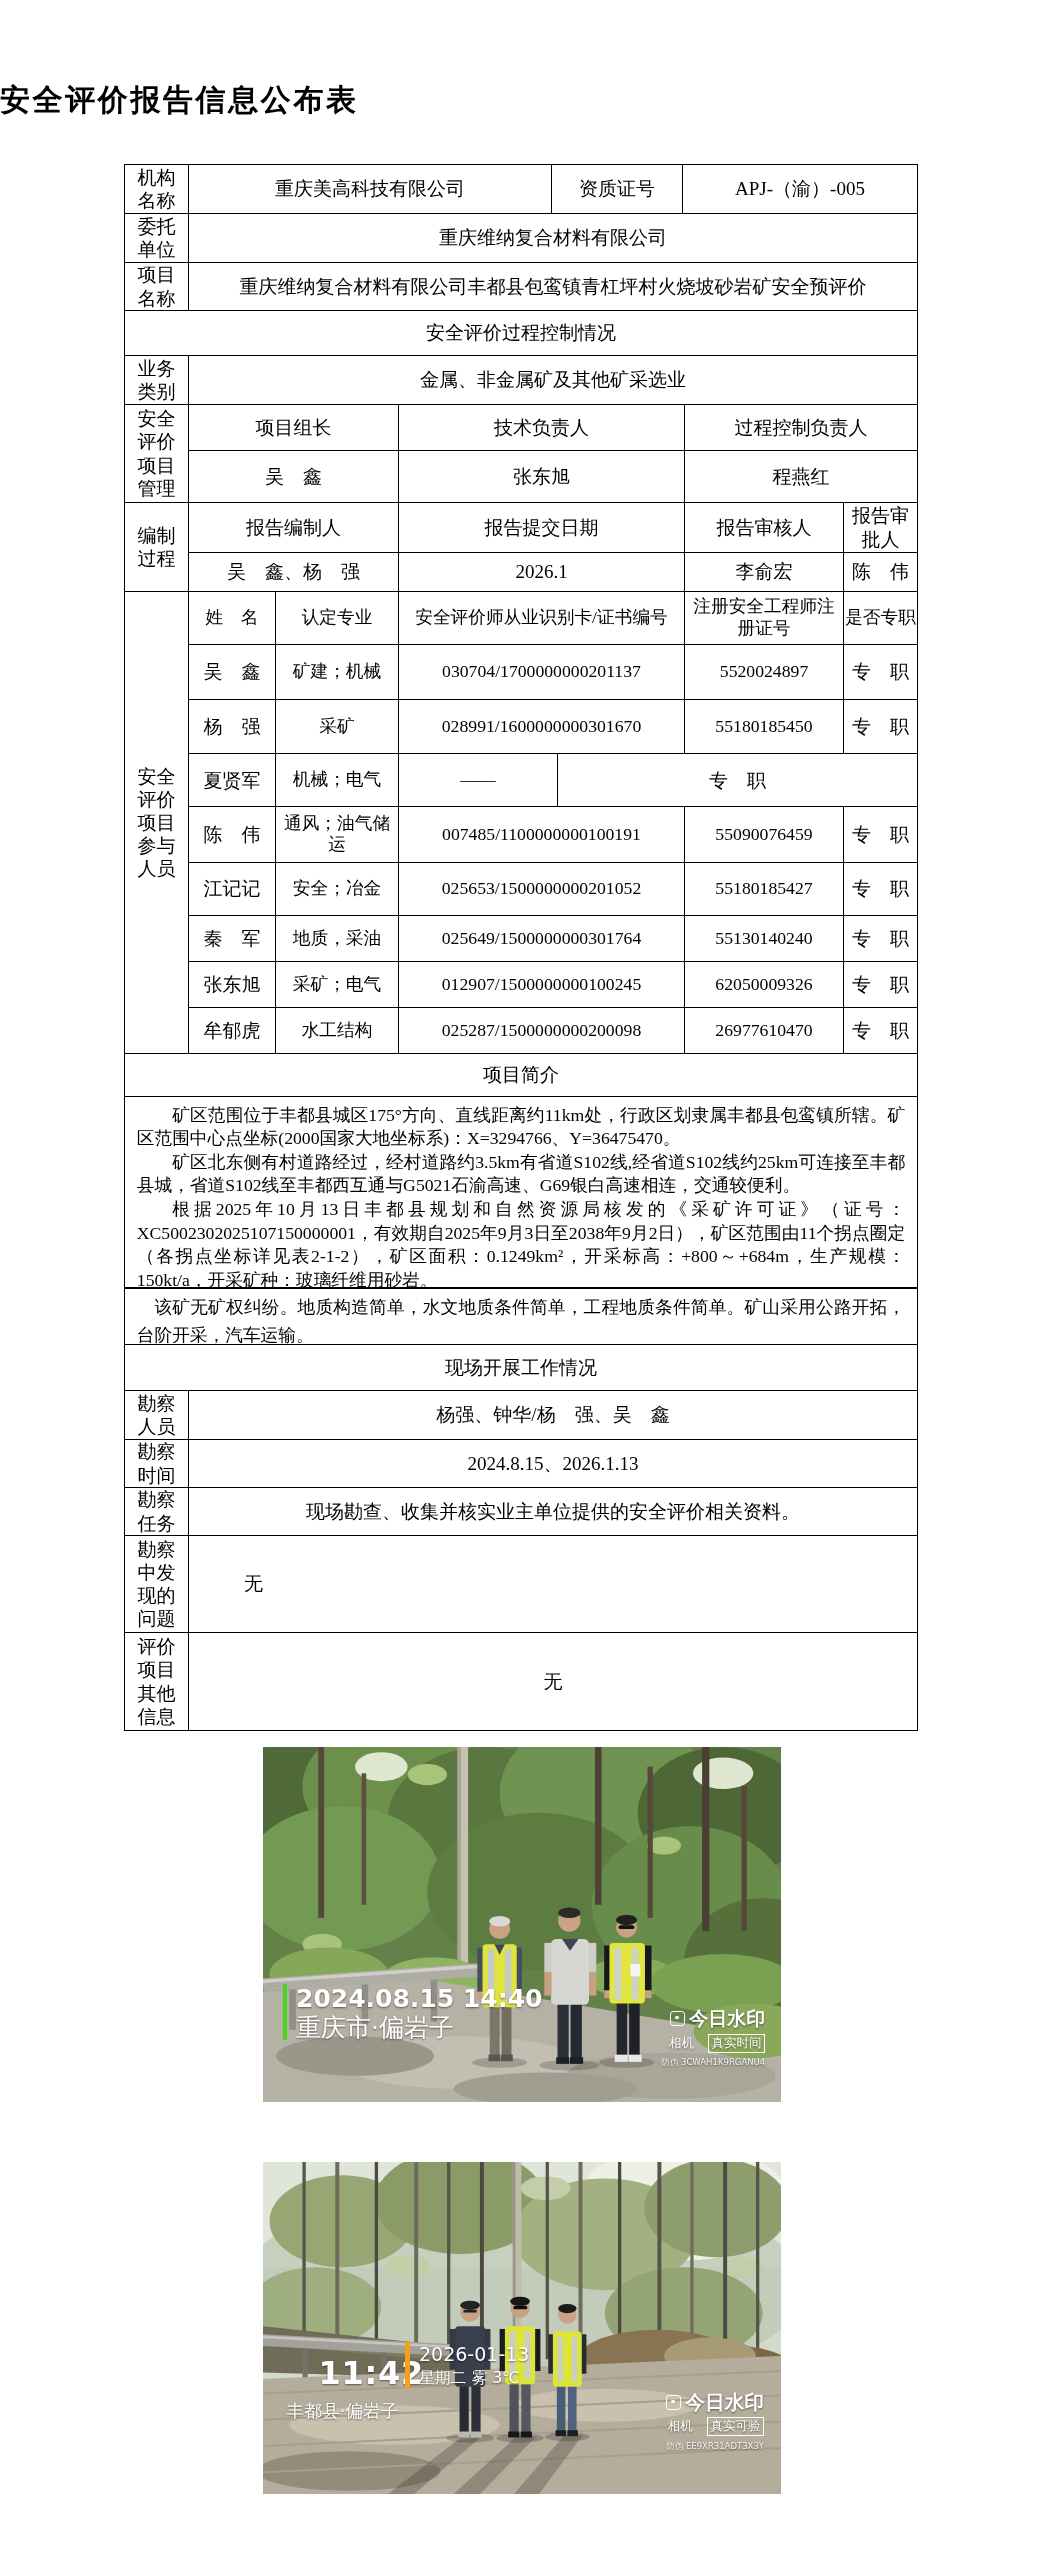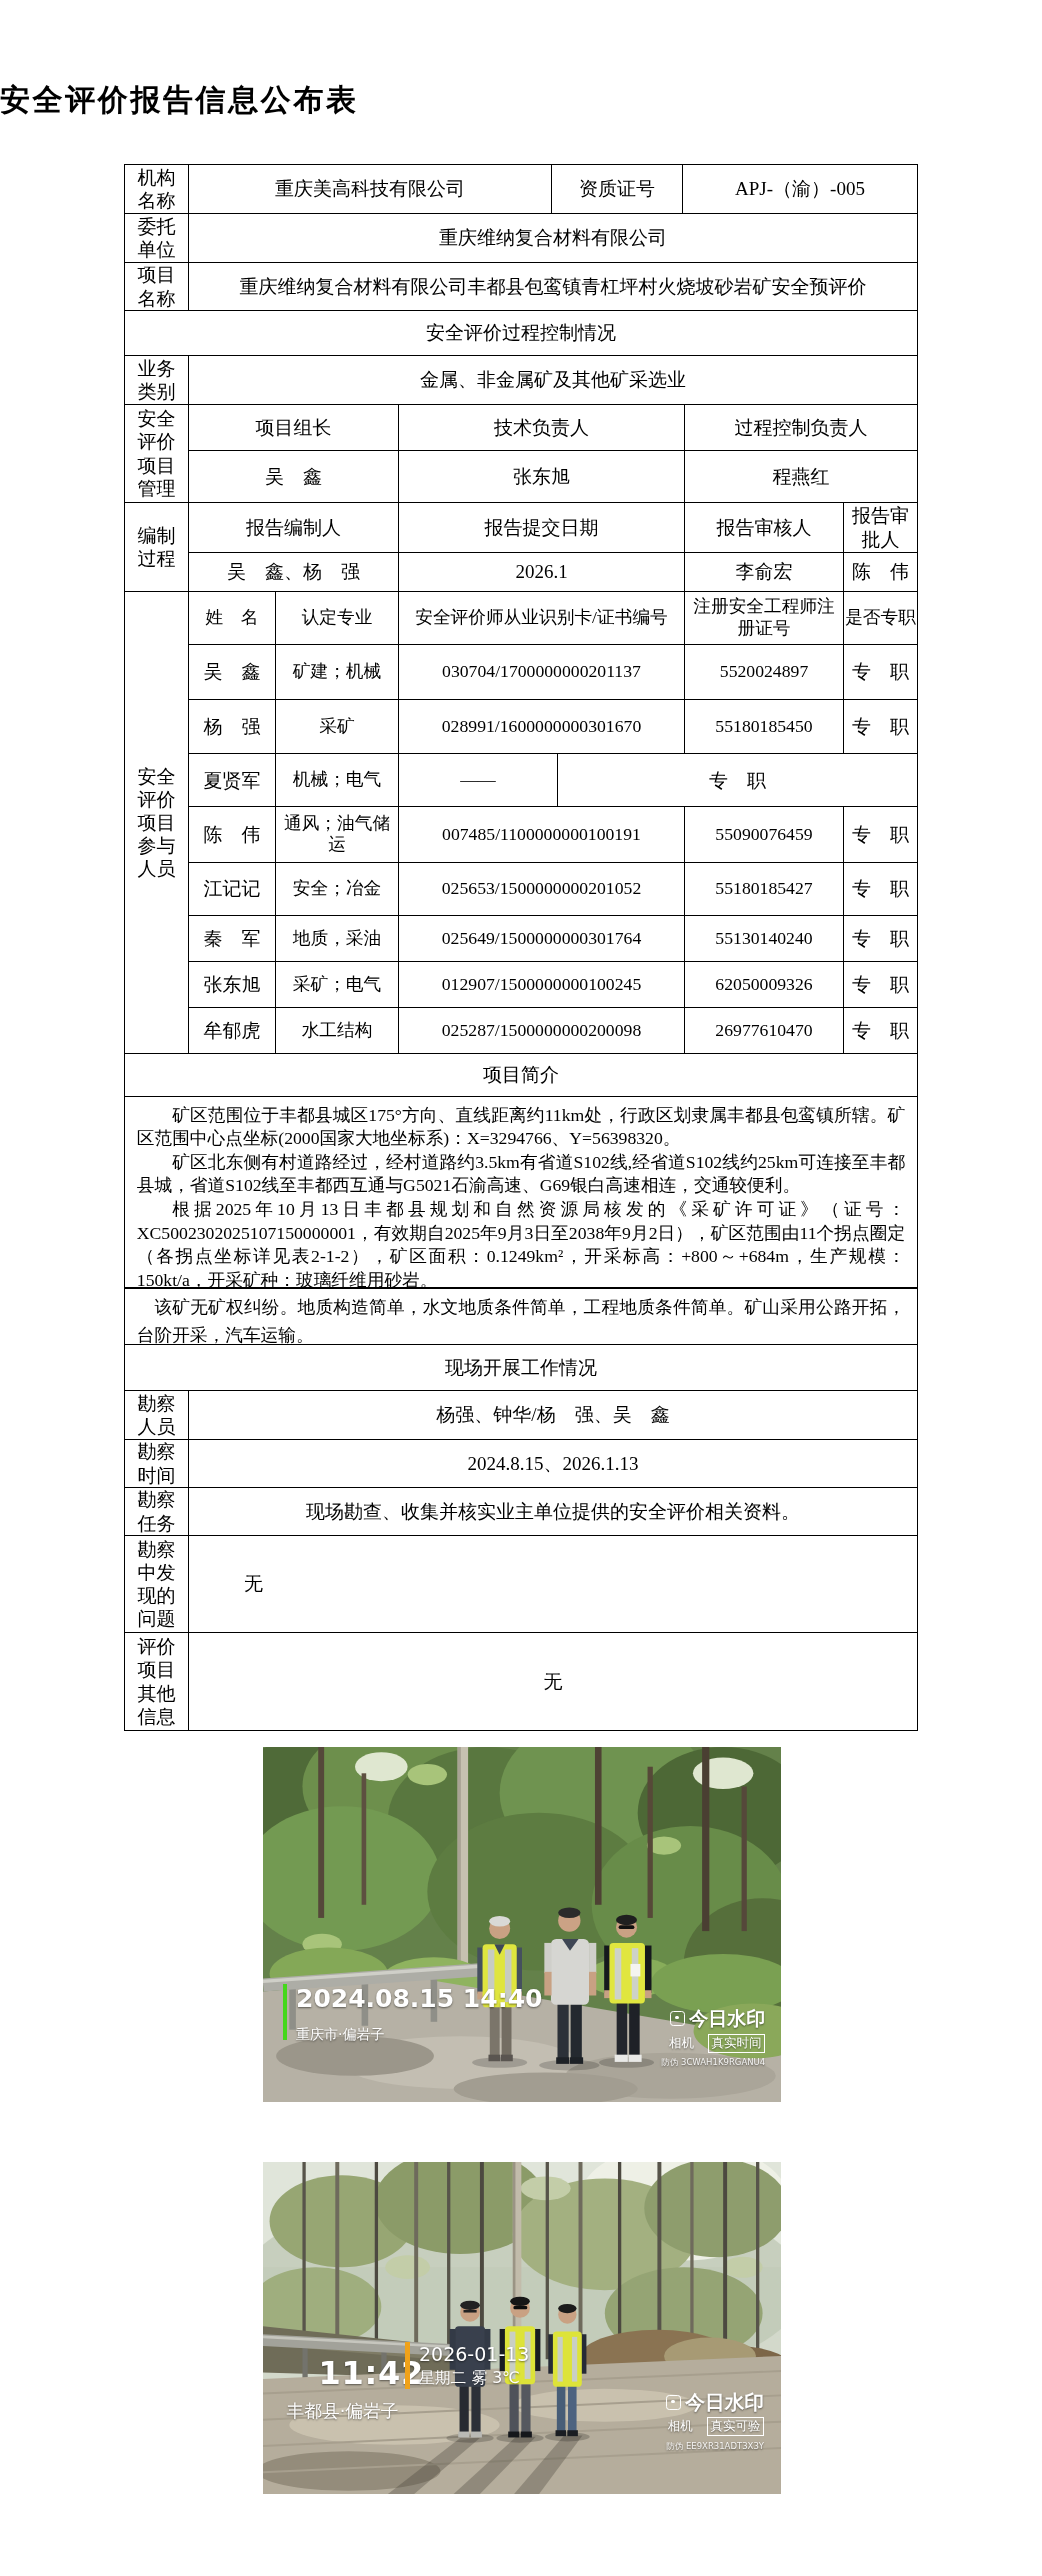--- a/index.html
+++ b/index.html
@@ -34,21 +34,21 @@
   .left-pad { justify-content:flex-start; padding-left:55px; }
 
   .photo { position:absolute; left:263px; width:518px; overflow:hidden; }
   .photo-1 { top:1747px; height:355px; }
   .photo-2 { top:2162px; height:332px; }
   .photo svg { display:block; width:100%; height:100%; }
   .wm { position:absolute; color:#fff; font-family:"DejaVu Sans","Liberation Sans",sans-serif;
         text-shadow:0 0.7px 2px rgba(0,0,0,.5); white-space:nowrap; }
   .p1-bar { left:19.7px; bottom:62px; width:4.6px; height:56px; background:#45d81c; text-shadow:none; }
   .p1-time { left:33px; bottom:89px; font-size:25px; font-weight:600; }
-  .p1-loc  { left:33px; bottom:58px; font-size:14px; }
+  .p1-loc  { left:33px; bottom:58px; font-size:25px; }
   .p1-brand{ right:15.8px; bottom:70px; font-size:19px; font-weight:bold; }
   .p1-sub  { right:15.8px; bottom:49px; font-size:12.5px; }
   .p1-anti { right:15.8px; bottom:33px; font-size:8.5px; color:rgba(255,255,255,.9); }
   .p2-time { left:23.6px; bottom:102px; font-size:32px; font-weight:bold; letter-spacing:0.7px;margin-left:32px; }
   .p2-bar  { left:142px; bottom:105px; width:4.6px; height:47px; background:#f0a21a; text-shadow:none; }
   .p2-date { left:156px; bottom:129px; font-size:19px; }
   .p2-meta { left:156px; bottom:105px; font-size:15.8px; }
   .p2-loc  { left:23.6px; bottom:71px; font-size:17.7px; }
   .p2-brand{ right:17px; bottom:78px; font-size:19.7px; font-weight:bold; }
   .p2-sub  { right:17px; bottom:58px; font-size:12.5px; }
@@ -206,21 +206,21 @@
           <div class="td grow no-br">专　职</div>
         </div>
       </div>
     </div>
 
     <div class="tr" style="height:43px">
       <div class="td grow no-br">项目简介</div>
     </div>
     <div class="tr" style="height:192px">
       <div class="td grow no-br cell-block intro-cell">
-        <p>矿区范围位于丰都县城区175°方向、直线距离约11km处，行政区划隶属丰都县包鸾镇所辖。矿区范围中心点坐标(2000国家大地坐标系)：X=3294766、Y=56398320。</p>
+        <p>矿区范围位于丰都县城区175°方向、直线距离约11km处，行政区划隶属丰都县包鸾镇所辖。矿区范围中心点坐标(2000国家大地坐标系)：X=3294766、Y=36475470。</p>
         <p>矿区北东侧有村道路经过，经村道路约3.5km有省道S102线,经省道S102线约25km可连接至丰都县城，省道S102线至丰都西互通与G5021石渝高速、G69银白高速相连，交通较便利。</p>
         <p>根据2025年10月13日丰都县规划和自然资源局核发的《采矿许可证》（证号：XC5002302025107150000001，有效期自2025年9月3日至2038年9月2日），矿区范围由11个拐点圈定（各拐点坐标详见表2-1-2），矿区面积：0.1249km²，开采标高：+800～+684m，生产规模：150kt/a，开采矿种：玻璃纤维用砂岩。</p>
       </div>
     </div>
     <div class="tr" style="height:56px">
       <div class="td grow no-br cell-block note-cell">
         <p>该矿无矿权纠纷。地质构造简单，水文地质条件简单，工程地质条件简单。矿山采用公路开拓，台阶开采，汽车运输。</p>
       </div>
     </div>
 

